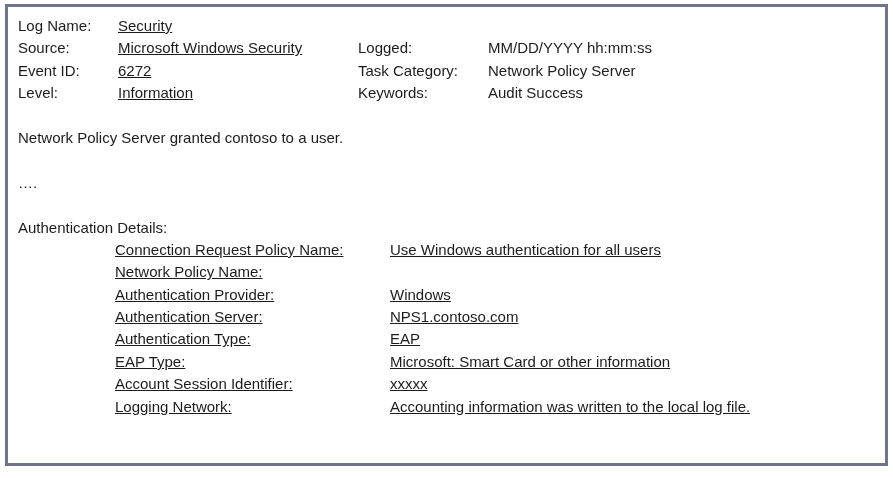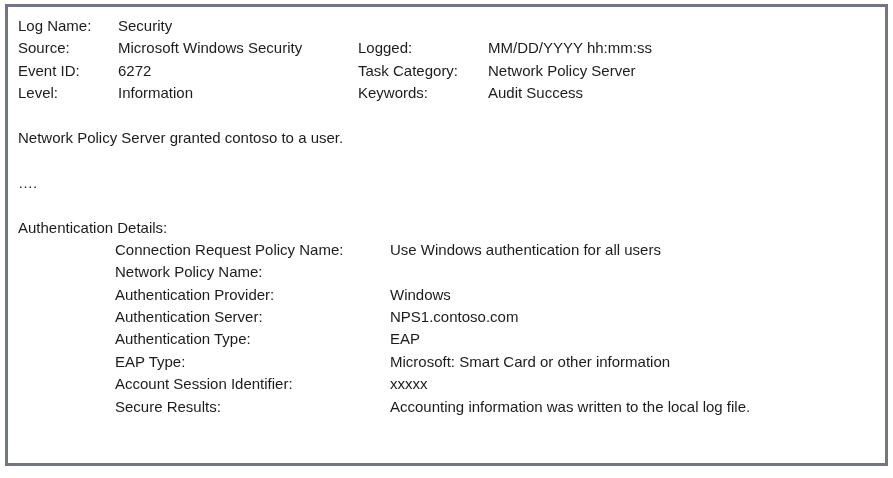--- a/index.html
+++ b/index.html
@@ -30,26 +30,26 @@
   .line {
     line-height: 22.4px;
     height: 22.4px;
     white-space: nowrap;
   }
   .blank { height: 22.4px; }
 
   
   .hrow { display: flex; align-items: flex-end; }
   .hrow .l1 { width: 100px; flex: 0 0 auto; }
-  .hrow .v1 { width: 240px; flex: 0 0 auto; }
+  .hrow .v1 { width: 240px; flex: 0 0 auto; text-decoration: underline; }
   .hrow .l2 { width: 130px; flex: 0 0 auto; }
   .hrow .v2 { flex: 1 1 auto; }
 
   
-  .drow { display: flex; padding-left: 97px; }
+  .drow { display: flex; padding-left: 97px; text-decoration: underline; }
   .drow .dl { width: 275px; flex: 0 0 auto; }
   .drow .dv { flex: 1 1 auto; }
 </style>
 </head>
 <body>
 
 <div class="frame">
 
   <div class="line hrow">
     <span class="l1">Log Name:</span>
@@ -109,17 +109,17 @@
   </div>
   <div class="line drow">
     <span class="dl">EAP Type:</span>
     <span class="dv">Microsoft: Smart Card or other information</span>
   </div>
   <div class="line drow">
     <span class="dl">Account Session Identifier:</span>
     <span class="dv">xxxxx</span>
   </div>
   <div class="line drow">
-    <span class="dl">Secure Results:</span>
+    <span class="dl">Logging Network:</span>
     <span class="dv">Accounting information was written to the local log file.</span>
   </div>
 
 </div>
 
 </body></html>

